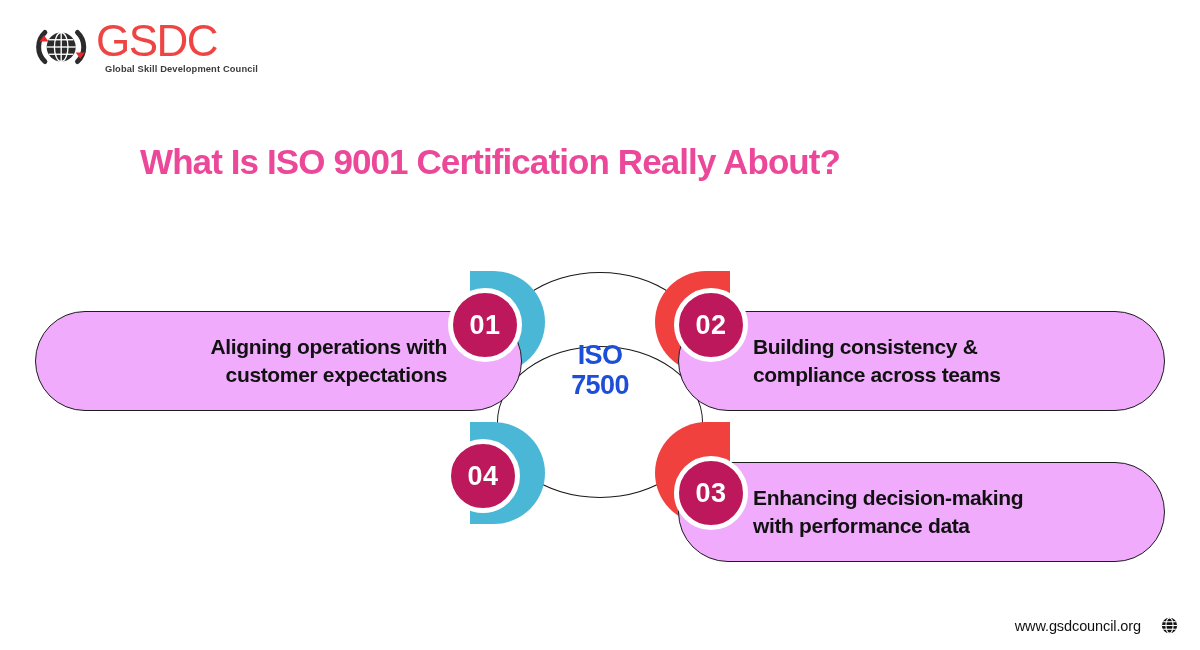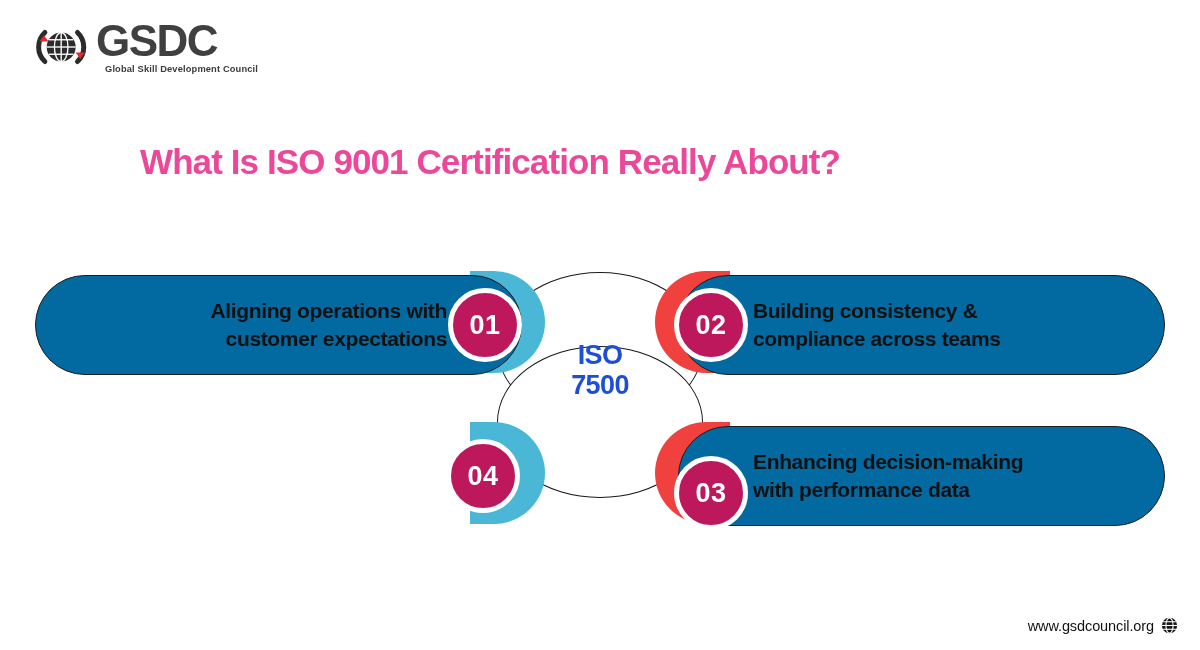--- a/index.html
+++ b/index.html
@@ -9,22 +9,22 @@
     font-family: "Liberation Sans", sans-serif;
     overflow: hidden;
   }
   .page { position: relative; width: 1200px; height: 650px; background: #ffffff; }
 
   
   .logo { position: absolute; left: 34px; top: 18px; display: flex; align-items: center; }
   .logo-mark { width: 58px; height: 58px; flex: none; }
   .logo-text { margin-left: 4px; display: flex; flex-direction: column; }
   .logo-word {
-    font-size: 44px; font-weight: 700; letter-spacing: -1.5px;
-    color: #404040; line-height: 0.95; font-family: "Liberation Sans", sans-serif;
+    font-size: 44px; font-weight: 400; letter-spacing: -1.5px;
+    color: #ef4444; line-height: 0.95; font-family: "Liberation Sans", sans-serif;
   }
   .logo-tag {
     font-size: 9.3px; font-weight: 700; color: #3b3b3b;
     letter-spacing: 0.15px; margin-top: 3px; white-space: nowrap; margin-left: 9px;
   }
 
   
   .title {
     position: absolute; left: 140px; top: 142px;
     font-size: 35px; font-weight: 700; color: #ec4899;
@@ -51,44 +51,44 @@
   
   .accent { position: absolute; z-index: 2; }
   .accent.cyan { background: #4BB7D6; }
   .accent.red  { background: #F0413E; }
   .accent.right-round { border-radius: 0 60px 60px 0; }
   .accent.left-round  { border-radius: 60px 0 0 60px; }
 
   
   .card {
     position: absolute; z-index: 3;
-    height: 100px; background: #0369a1;
+    height: 100px; background: #f0abfc;
     border: 1.4px solid #1d1d1d; border-radius: 50px;
-    display: flex; align-items: center;
+    display: flex; align-items: center; margin-top: 36px;
   }
   .card-text {
     font-size: 21px; font-weight: 600; color: #111;
     line-height: 1.32; letter-spacing: -0.35px; white-space: pre-line;
   }
   .card.left  .card-text { margin-left: auto; margin-right: 74px; text-align: right; }
   .card.right .card-text { margin-left: 74px; margin-right: auto; text-align: left; }
 
   
   .badge {
     position: absolute; z-index: 5;
     width: 74px; height: 74px; border-radius: 50%;
     background: #be185d; border: 5px solid #ffffff;
     display: flex; align-items: center; justify-content: center;
     color: #ffffff; font-size: 27px; font-weight: 600; letter-spacing: 0.5px;
   }
 
   
   .footer {
     position: absolute; right: 22px; bottom: 16px;
-    display: flex; align-items: center; gap: 7px;
+    display: flex; align-items: center; gap: 20px;
   }
   .footer-url { font-size: 14.5px; color: #111; letter-spacing: -0.1px; }
   .footer-globe { width: 17px; height: 17px; display: block; }
 </style>
 </head>
 <body>
 
 <div class="page">
 
   <div class="logo">

